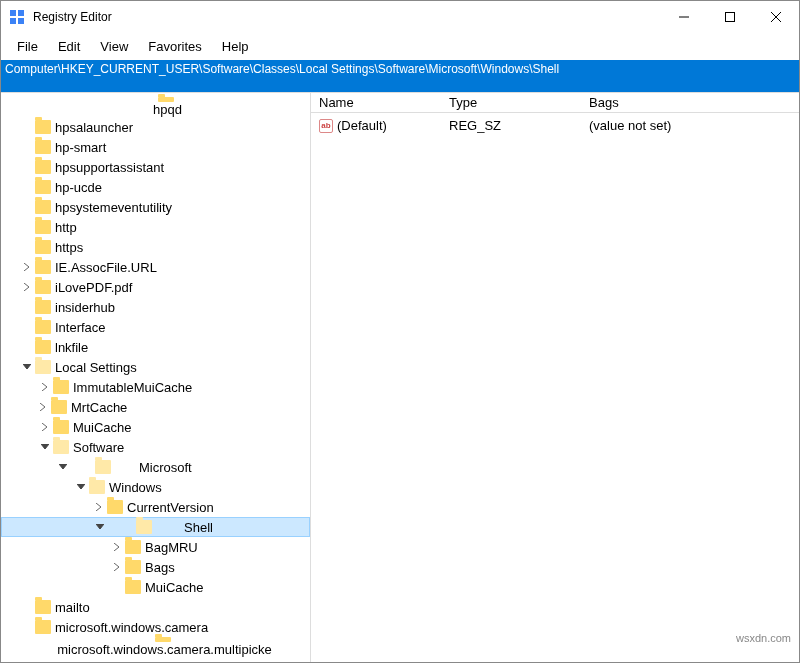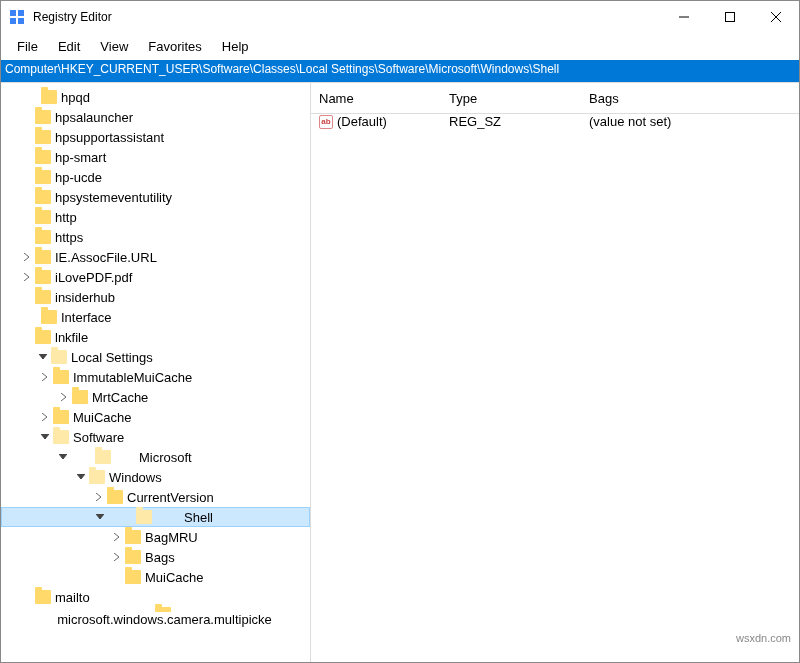--- a/index.html
+++ b/index.html
@@ -3,40 +3,40 @@
 <meta charset="utf-8">
 <style>
 * { box-sizing: border-box; margin: 0; padding: 0; font-family: "Segoe UI", Tahoma, sans-serif; font-size: 13px; }
 body { width: 800px; height: 663px; background: #fff; display: flex; flex-direction: column; border: 1px solid #888; position: relative; }
 .titlebar { height: 32px; display: flex; align-items: center; background: #fff; }
 .titlebar .appicon { width: 16px; height: 16px; margin: 0 8px; }
 .titlebar .title { flex: 1; font-size: 12px; }
 .wbtn { width: 46px; height: 32px; display: flex; align-items: center; justify-content: center; }
 .menubar { display: flex; padding: 2px 6px; font-size: 13px; }
 .menubar .mitem { padding: 4px 10px; cursor: default; }
-.addressbar { height: 22px; background: #0078d7; color: #fff; padding: 2px 4px; font-size: 12px; white-space: nowrap; overflow: hidden; }
+.addressbar { height: 32px; background: #0078d7; color: #fff; padding: 2px 4px; font-size: 12px; white-space: nowrap; overflow: hidden; }
 .content { flex: 1; display: flex; overflow: hidden; border-top: 1px solid #ddd; }
 .tree { width: 310px; overflow: auto; border-right: 1px solid #ddd; padding-top: 4px; position: relative; }
 .tree::-webkit-scrollbar { width: 16px; }
 .tree::-webkit-scrollbar-thumb { background: #c1c1c1; border: 3px solid #fff; border-radius: 8px; }
 .noderow { display: flex; align-items: center; height: 20px; cursor: default; }
 .noderow.selected { background: #cce8ff; border: 1px solid #99d1ff; height: 20px; gap: 28px; }
 .exp { width: 16px; text-align: center; color: #666; font-size: 10px; user-select: none; }
 .folder { width: 16px; height: 14px; background: #ffd96a; border-radius: 1px; margin-right: 4px; position: relative; }
 .folder::before { content: ""; position: absolute; top: -3px; left: 0; width: 7px; height: 3px; background: #ffd96a; border-radius: 1px 1px 0 0; }
 .folder.open { background: #ffe9a8; }
 .folder.open::before { background: #ffe9a8; }
 .label { font-size: 13px; }
 .list { flex: 1; overflow: auto; }
-.listhead { display: flex; border-bottom: 1px solid #ddd; background: #fff; height: 31px; align-items: center; font-size: 12px; }
+.listhead { display: flex; border-bottom: 1px solid #ddd; background: #fff; height: 20px; align-items: center; font-size: 12px; }
 .col { padding: 0 8px; }
 .col.name { width: 130px; }
 .col.type { width: 140px; }
 .col.data { flex: 1; }
-.listrow { display: flex; height: 20px; align-items: flex-start; font-size: 12px; }
+.listrow { display: flex; height: 20px; align-items: flex-end; font-size: 12px; }
 .listrow .col.name { display: flex; align-items: center; }
 .valicon { width: 14px; height: 14px; background: #fff; border: 1px solid #d88; border-radius: 2px; margin-right: 4px; display: flex; align-items: center; justify-content: center; font-size: 8px; color: #c44; font-weight: bold; }
 .watermark { position: absolute; right: 8px; bottom: 18px; font-size: 11px; color: #888; }
 </style>
 </head>
 <body>
 
 <div class="titlebar">
   <svg class="appicon" viewBox="0 0 16 16">
       <rect x="1" y="1" width="6" height="6" fill="#3b82f6"></rect>
@@ -68,43 +68,43 @@
   <span class="mitem">Edit</span>
   <span class="mitem">View</span>
   <span class="mitem">Favorites</span>
   <span class="mitem">Help</span>
 </div>
 
 <div class="addressbar">Computer\HKEY_CURRENT_USER\Software\Classes\Local Settings\Software\Microsoft\Windows\Shell</div>
 
 <div class="content">
   <div class="tree" id="tree">
-      <div class="noderow" style="padding-left: 24px;">
+      <div class="noderow" style="padding-left: 24px; flex-direction: column;">
         <span class="exp"></span>
         <span class="folder"></span>
         <span class="label">hpqd</span>
       </div>
       <div class="noderow" style="padding-left: 18px;">
         <span class="exp"></span>
         <span class="folder"></span>
         <span class="label">hpsalauncher</span>
       </div>
       <div class="noderow" style="padding-left: 18px;">
         <span class="exp"></span>
         <span class="folder"></span>
+        <span class="label">hp-smart</span>
+      </div>
+      <div class="noderow" style="padding-left: 18px;">
+        <span class="exp"></span>
+        <span class="folder"></span>
         <span class="label">hpsupportassistant</span>
       </div>
       <div class="noderow" style="padding-left: 18px;">
         <span class="exp"></span>
         <span class="folder"></span>
-        <span class="label">hp-smart</span>
-      </div>
-      <div class="noderow" style="padding-left: 18px;">
-        <span class="exp"></span>
-        <span class="folder"></span>
         <span class="label">hp-ucde</span>
       </div>
       <div class="noderow" style="padding-left: 18px;">
         <span class="exp"></span>
         <span class="folder"></span>
         <span class="label">hpsystemeventutility</span>
       </div>
       <div class="noderow" style="padding-left: 18px; align-items: center;">
         <span class="exp"></span>
         <span class="folder"></span>
@@ -127,116 +127,121 @@
             <path d="M1 0 L6 4 L1 8" fill="none" stroke="#666"></path>
           </svg></span>
         <span class="folder"></span>
         <span class="label">iLovePDF.pdf</span>
       </div>
       <div class="noderow" style="padding-left: 18px;">
         <span class="exp"></span>
         <span class="folder"></span>
         <span class="label">insiderhub</span>
       </div>
-      <div class="noderow" style="padding-left: 24px;">
+      <div class="noderow" style="padding-left: 18px;">
         <span class="exp"></span>
         <span class="folder"></span>
         <span class="label">Interface</span>
       </div>
       <div class="noderow" style="padding-left: 18px;">
         <span class="exp"></span>
         <span class="folder"></span>
         <span class="label">lnkfile</span>
       </div>
+      <div class="noderow" style="padding-left: 18px;">
+        <span class="exp"><svg width="8" height="8">
+            <path d="M0 1 L4 6 L8 1" fill="#444" stroke="#444"></path>
+          </svg></span>
+        <span class="folder open"></span>
+        <span class="label">Local Settings</span>
+      </div>
+      <div class="noderow" style="padding-left: 36px;">
+        <span class="exp"><svg width="8" height="8">
+            <path d="M1 0 L6 4 L1 8" fill="none" stroke="#666"></path>
+          </svg></span>
+        <span class="folder"></span>
+        <span class="label">ImmutableMuiCache</span>
+      </div>
       <div class="noderow" style="padding-left: 34px;">
         <span class="exp"><svg width="8" height="8">
-            <path d="M0 1 L4 6 L8 1" fill="#444" stroke="#444"></path>
-          </svg></span>
-        <span class="folder open"></span>
-        <span class="label">Local Settings</span>
+            <path d="M1 0 L6 4 L1 8" fill="none" stroke="#666"></path>
+          </svg></span>
+        <span class="folder"></span>
+        <span class="label">MrtCache</span>
       </div>
       <div class="noderow" style="padding-left: 36px;">
         <span class="exp"><svg width="8" height="8">
             <path d="M1 0 L6 4 L1 8" fill="none" stroke="#666"></path>
           </svg></span>
         <span class="folder"></span>
-        <span class="label">ImmutableMuiCache</span>
-      </div>
-      <div class="noderow" style="padding-left: 55px;">
-        <span class="exp"><svg width="8" height="8">
-            <path d="M1 0 L6 4 L1 8" fill="none" stroke="#666"></path>
-          </svg></span>
-        <span class="folder"></span>
-        <span class="label">MrtCache</span>
+        <span class="label">MuiCache</span>
       </div>
       <div class="noderow" style="padding-left: 36px;">
         <span class="exp"><svg width="8" height="8">
-            <path d="M1 0 L6 4 L1 8" fill="none" stroke="#666"></path>
-          </svg></span>
+            <path d="M0 1 L4 6 L8 1" fill="#444" stroke="#444"></path>
+          </svg></span>
+        <span class="folder open"></span>
+        <span class="label">Software</span>
+      </div>
+      <div class="noderow" style="padding-left: 54px; gap: 24px;">
+        <span class="exp"><svg width="8" height="8">
+            <path d="M0 1 L4 6 L8 1" fill="#444" stroke="#444"></path>
+          </svg></span>
+        <span class="folder open"></span>
+        <span class="label">Microsoft</span>
+      </div>
+      <div class="noderow" style="padding-left: 72px;">
+        <span class="exp"><svg width="8" height="8">
+            <path d="M0 1 L4 6 L8 1" fill="#444" stroke="#444"></path>
+          </svg></span>
+        <span class="folder open"></span>
+        <span class="label">Windows</span>
+      </div>
+      <div class="noderow" style="padding-left: 90px;">
+        <span class="exp"><svg width="8" height="8">
+            <path d="M1 0 L6 4 L1 8" fill="none" stroke="#666"></path>
+          </svg></span>
+        <span class="folder"></span>
+        <span class="label">CurrentVersion</span>
+      </div>
+      <div class="noderow selected" style="padding-left: 90px;">
+        <span class="exp"><svg width="8" height="8">
+            <path d="M0 1 L4 6 L8 1" fill="#444" stroke="#444"></path>
+          </svg></span>
+        <span class="folder open"></span>
+        <span class="label">Shell</span>
+      </div>
+      <div class="noderow" style="padding-left: 108px;">
+        <span class="exp"><svg width="8" height="8">
+            <path d="M1 0 L6 4 L1 8" fill="none" stroke="#666"></path>
+          </svg></span>
+        <span class="folder"></span>
+        <span class="label">BagMRU</span>
+      </div>
+      <div class="noderow" style="padding-left: 108px;">
+        <span class="exp"><svg width="8" height="8">
+            <path d="M1 0 L6 4 L1 8" fill="none" stroke="#666"></path>
+          </svg></span>
+        <span class="folder"></span>
+        <span class="label">Bags</span>
+      </div>
+      <div class="noderow" style="padding-left: 108px;">
+        <span class="exp"></span>
         <span class="folder"></span>
         <span class="label">MuiCache</span>
       </div>
-      <div class="noderow" style="padding-left: 36px;">
-        <span class="exp"><svg width="8" height="8">
-            <path d="M0 1 L4 6 L8 1" fill="#444" stroke="#444"></path>
-          </svg></span>
-        <span class="folder open"></span>
-        <span class="label">Software</span>
-      </div>
-      <div class="noderow" style="padding-left: 54px; gap: 24px;">
-        <span class="exp"><svg width="8" height="8">
-            <path d="M0 1 L4 6 L8 1" fill="#444" stroke="#444"></path>
-          </svg></span>
-        <span class="folder open"></span>
-        <span class="label">Microsoft</span>
-      </div>
-      <div class="noderow" style="padding-left: 72px;">
-        <span class="exp"><svg width="8" height="8">
-            <path d="M0 1 L4 6 L8 1" fill="#444" stroke="#444"></path>
-          </svg></span>
-        <span class="folder open"></span>
-        <span class="label">Windows</span>
-      </div>
-      <div class="noderow" style="padding-left: 90px;">
-        <span class="exp"><svg width="8" height="8">
-            <path d="M1 0 L6 4 L1 8" fill="none" stroke="#666"></path>
-          </svg></span>
-        <span class="folder"></span>
-        <span class="label">CurrentVersion</span>
-      </div>
-      <div class="noderow selected" style="padding-left: 90px;">
-        <span class="exp"><svg width="8" height="8">
-            <path d="M0 1 L4 6 L8 1" fill="#444" stroke="#444"></path>
-          </svg></span>
-        <span class="folder open"></span>
-        <span class="label">Shell</span>
-      </div>
-      <div class="noderow" style="padding-left: 108px;">
-        <span class="exp"><svg width="8" height="8">
-            <path d="M1 0 L6 4 L1 8" fill="none" stroke="#666"></path>
-          </svg></span>
-        <span class="folder"></span>
-        <span class="label">BagMRU</span>
-      </div>
-      <div class="noderow" style="padding-left: 108px;">
-        <span class="exp"><svg width="8" height="8">
-            <path d="M1 0 L6 4 L1 8" fill="none" stroke="#666"></path>
-          </svg></span>
-        <span class="folder"></span>
-        <span class="label">Bags</span>
-      </div>
-      <div class="noderow" style="padding-left: 108px;">
-        <span class="exp"></span>
-        <span class="folder"></span>
-        <span class="label">MuiCache</span>
-      </div>
       <div class="noderow" style="padding-left: 18px;">
         <span class="exp"></span>
         <span class="folder"></span>
         <span class="label">mailto</span>
+      </div>
+      <div class="noderow" style="padding-left: 18px;">
+        <span class="exp"></span>
+        <span class="folder"></span>
+        <span class="label">microsoft.windows.camera</span>
       </div>
       <div class="noderow" style="padding-left: 18px; flex-direction: column;">
         <span class="exp"></span>
         <span class="folder"></span>
         <span class="label">microsoft.windows.camera.multipicke</span>
       </div>
     </div>
   <div class="list">
     <div class="listhead">
       <div class="col name">Name</div>

